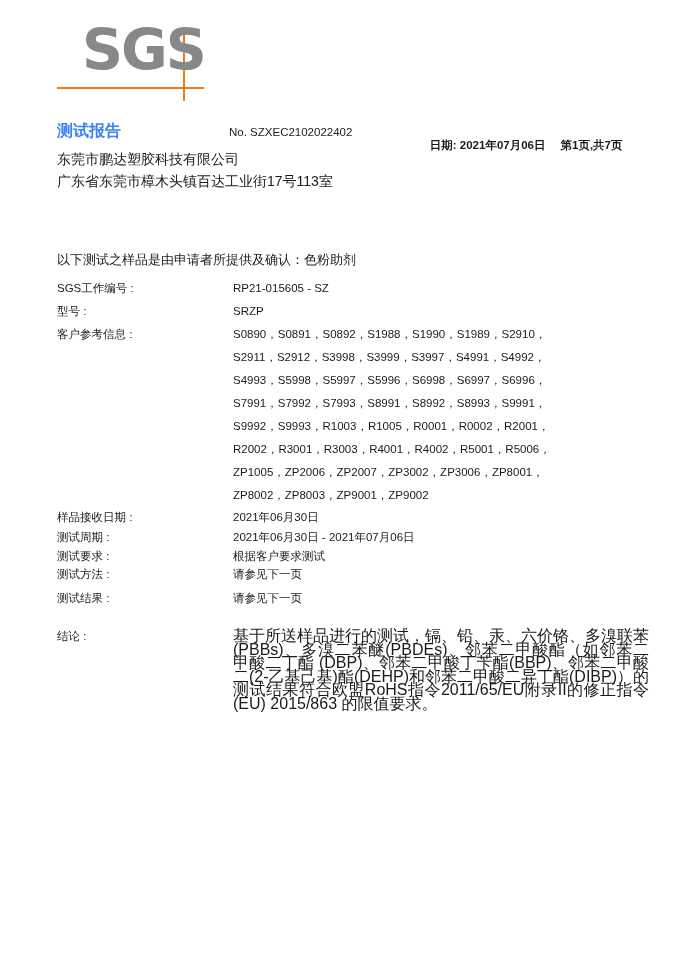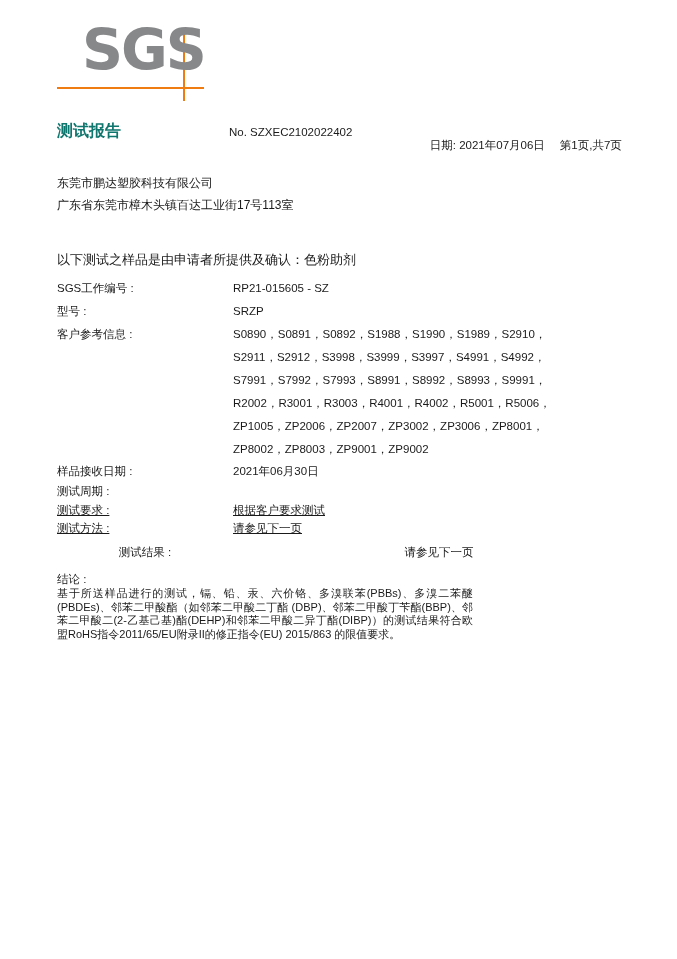--- a/index.html
+++ b/index.html
@@ -8,38 +8,38 @@
   html,body{margin:0;padding:0;background:#fff;}
   .page{position:relative;width:677px;height:732px;background:#fff;overflow:hidden;
         font-family:"Liberation Sans","DejaVu Sans",sans-serif;color:var(--ink);}
   .mark{position:absolute;background:var(--accent_orange);}
   .hline-top{left:57px;top:87px;width:147px;height:2px;}
   .vline-top{left:183px;top:30px;width:2px;height:71px;}
   .hline-bot{left:178px;top:941px;width:465px;height:2px;}
   .vline-bot{left:188px;top:910px;width:2px;height:49px;}
   .logo{position:absolute;left:82px;top:22px;font-family:"DejaVu Sans",sans-serif;font-weight:bold;
         font-size:57px;line-height:57px;letter-spacing:-2px;color:var(--brand_gray);}
-  .title{position:absolute;left:57px;top:121px;font-size:16px;font-weight:bold;color:#0f766e;}
+  .title{position:absolute;left:57px;top:121px;font-size:16px;font-weight:bold;color:#3b82f6;}
   .repno{position:absolute;left:229px;top:126px;font-size:11.5px;text-align:center;}
-  .dateline{position:absolute;left:417px;top:126px;font-size:11.5px;white-space:pre;}
+  .dateline{position:absolute;left:417px;top:126px;font-size:11.5px;white-space:pre;font-weight:bold;}
   .dateline .pg{margin-left:15px;}
-  .company{position:absolute;left:57px;top:172px;font-size:12px;line-height:22px;}
+  .company{position:absolute;left:57px;top:148px;font-size:14px;line-height:22px;}
   .intro{position:absolute;left:57px;top:251px;font-size:13px;}
   .fields{position:absolute;left:57px;top:277px;width:588px;font-size:11.5px;}
   .frow{display:flex;align-items:flex-start;}
   .flabel{width:176px;flex:none;}
   .fvalue{flex:1;}
   .h23{height:23px;line-height:23px;}
   .codes .fvalue div{height:23px;line-height:23px;}
   .codes .flabel{line-height:23px;}
   .h20{height:20px;line-height:20px;}
-  .h18{height:18px;line-height:18px;text-decoration:underline;}
-  .r-result{margin-top:6px;height:24px;line-height:18px;text-align:center;}
-  .r-concl{margin-top:5px;flex-direction:column;}
-  .r-concl .fvalue{font-size:11px;line-height:13.6px;width:416px;flex:none;text-align:justify;}
+  .h18{height:18px;line-height:18px;}
+  .r-result{margin-top:6px;height:24px;line-height:18px;}
+  .r-concl{margin-top:16px;}
+  .r-concl .fvalue{font-size:16px;line-height:13.6px;width:416px;flex:none;text-align:justify;}
   
   .stamp{position:absolute;left:36px;top:827px;width:102px;height:100px;}
   .wm{position:absolute;left:26px;top:884px;width:170px;font-size:6px;color:#b4b4b4;
       transform:rotate(-19deg);opacity:.9;}
   .gray-co{position:absolute;left:28px;top:911px;width:172px;color:#9b9b9b;line-height:13px;}
   .gray-co .l1{font-size:7px;font-weight:bold;}
   .gray-co .l2{font-size:6.2px;}
   .legal{position:absolute;left:183px;top:836px;width:459px;font-size:5.45px;line-height:6.65px;
          text-align:justify;font-weight:600;color:#1c1c1c;}
   .attention{position:absolute;left:183px;top:903px;width:459px;font-size:5.9px;line-height:6.6px;
@@ -80,32 +80,35 @@
     </div>
     <div class="frow h23">
       <div class="flabel">型号 :</div>
       <div class="fvalue">SRZP</div>
     </div>
     <div class="frow codes">
       <div class="flabel">客户参考信息 :</div>
       <div class="fvalue">
         <div>S0890，S0891，S0892，S1988，S1990，S1989，S2910，</div>
         <div>S2911，S2912，S3998，S3999，S3997，S4991，S4992，</div>
+        <div>S4993，S5998，S5997，S5996，S6998，S6997，S6996，</div>
         <div>S7991，S7992，S7993，S8991，S8992，S8993，S9991，</div>
+        <div>S9992，S9993，R1003，R1005，R0001，R0002，R2001，</div>
         <div>R2002，R3001，R3003，R4001，R4002，R5001，R5006，</div>
         <div>ZP1005，ZP2006，ZP2007，ZP3002，ZP3006，ZP8001，</div>
         <div>ZP8002，ZP8003，ZP9001，ZP9002</div>
       </div>
     </div>
     <div class="frow h20">
       <div class="flabel">样品接收日期 :</div>
       <div class="fvalue">2021年06月30日</div>
     </div>
     <div class="frow h20">
       <div class="flabel">测试周期 :</div>
+      <div class="fvalue">2021年06月30日 - 2021年07月06日</div>
     </div>
     <div class="frow h18">
       <div class="flabel">测试要求 :</div>
       <div class="fvalue">根据客户要求测试</div>
     </div>
     <div class="frow h18">
       <div class="flabel">测试方法 :</div>
       <div class="fvalue">请参见下一页</div>
     </div>
     <div class="frow r-result">

